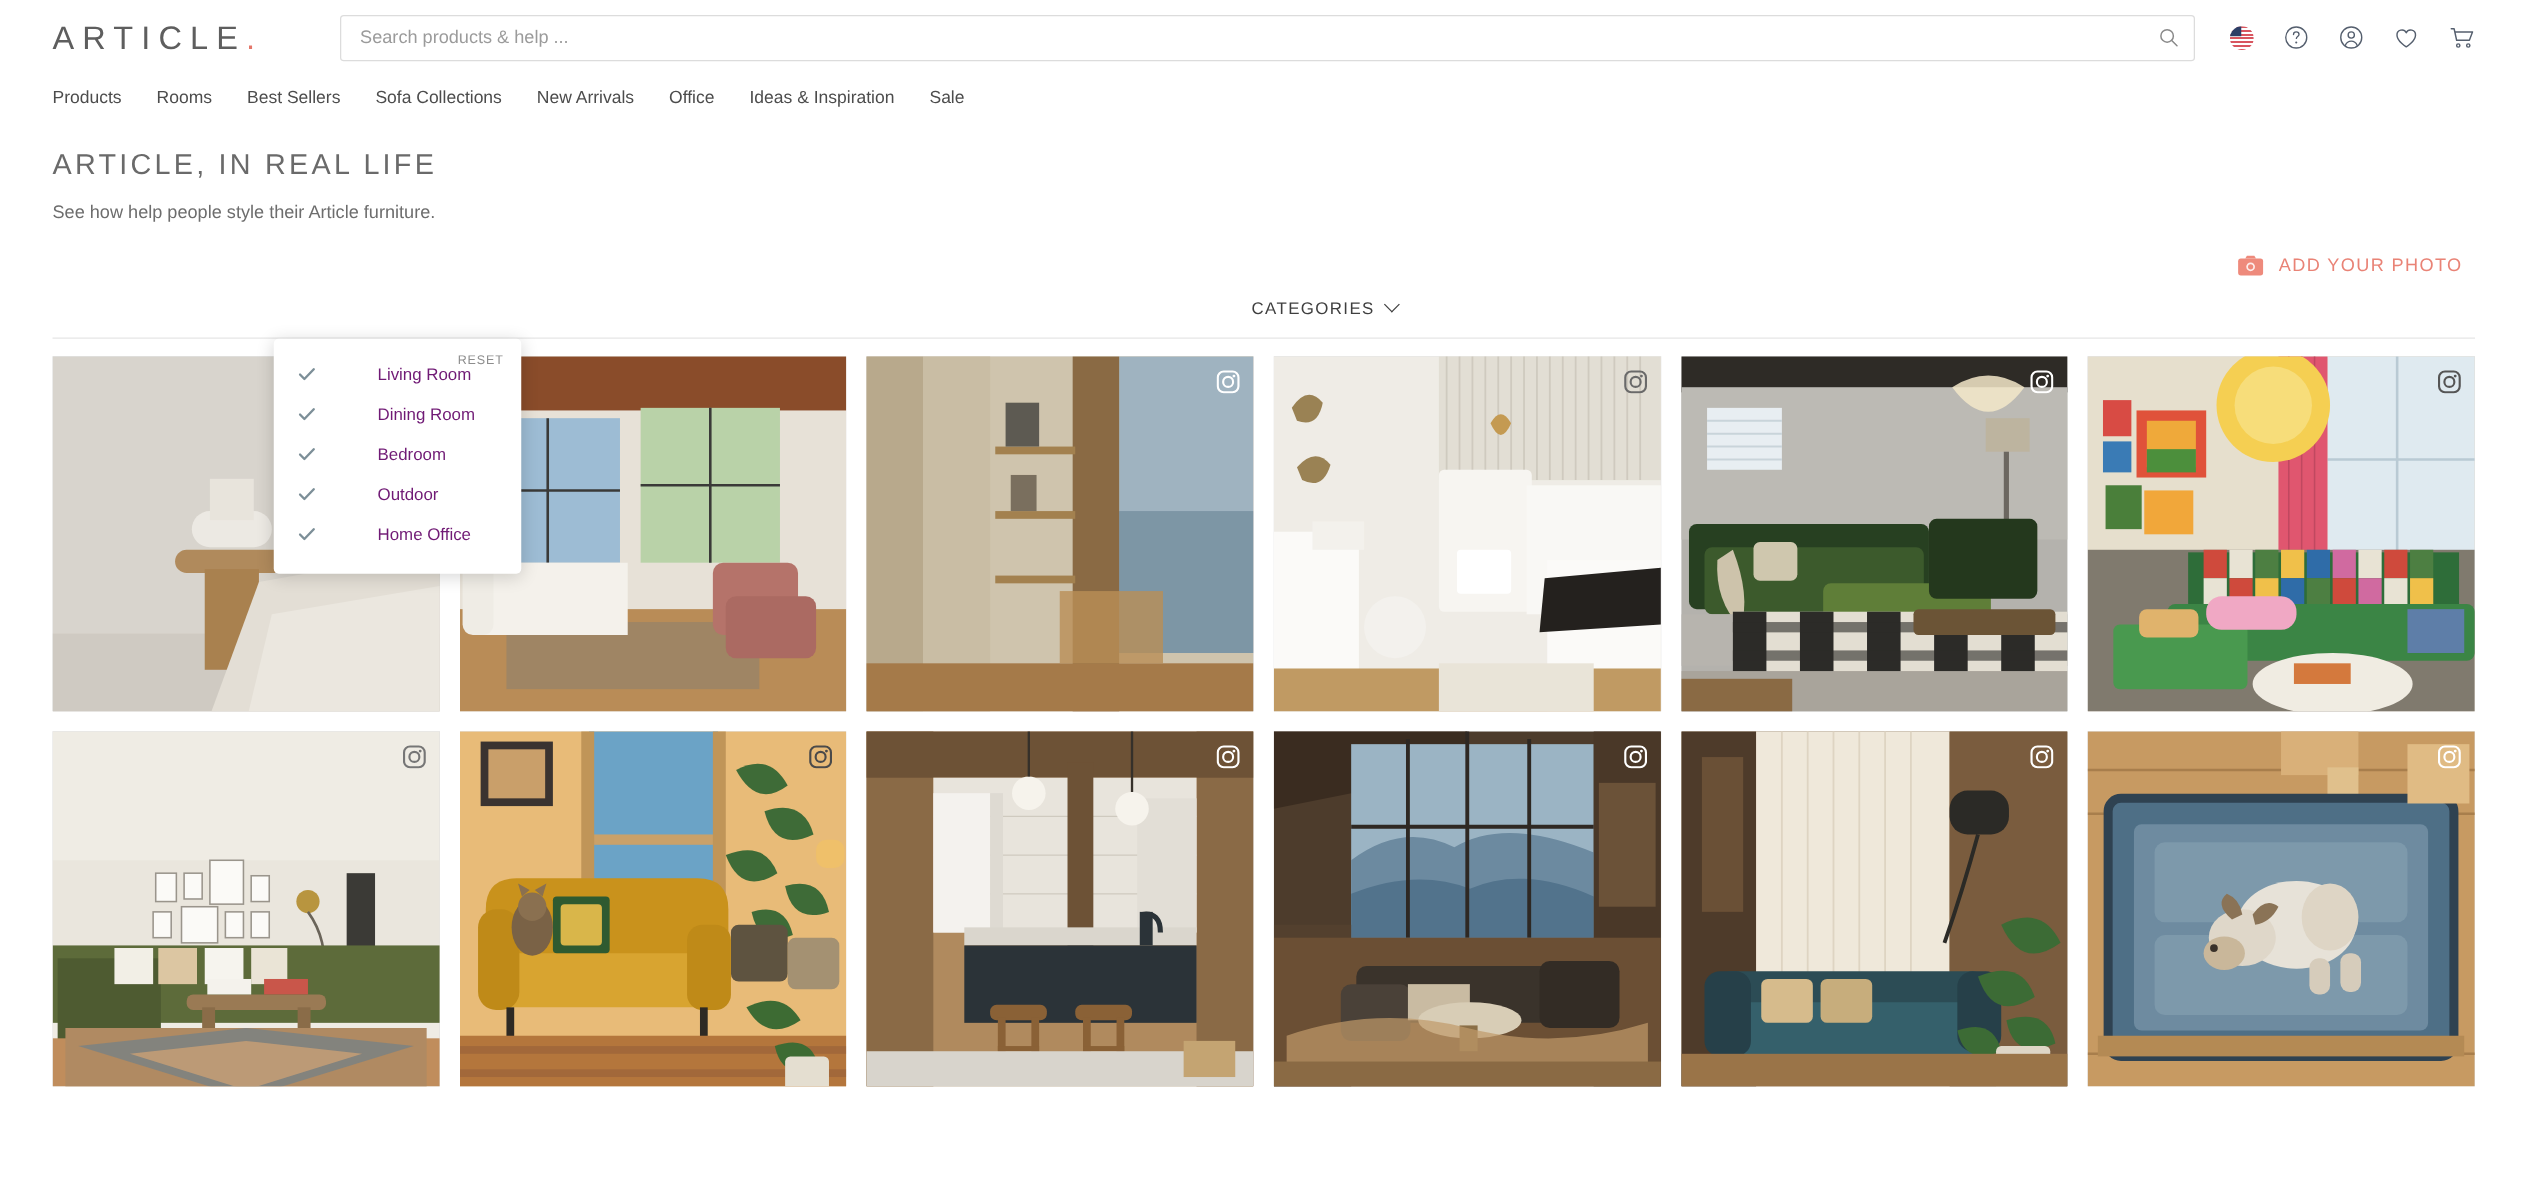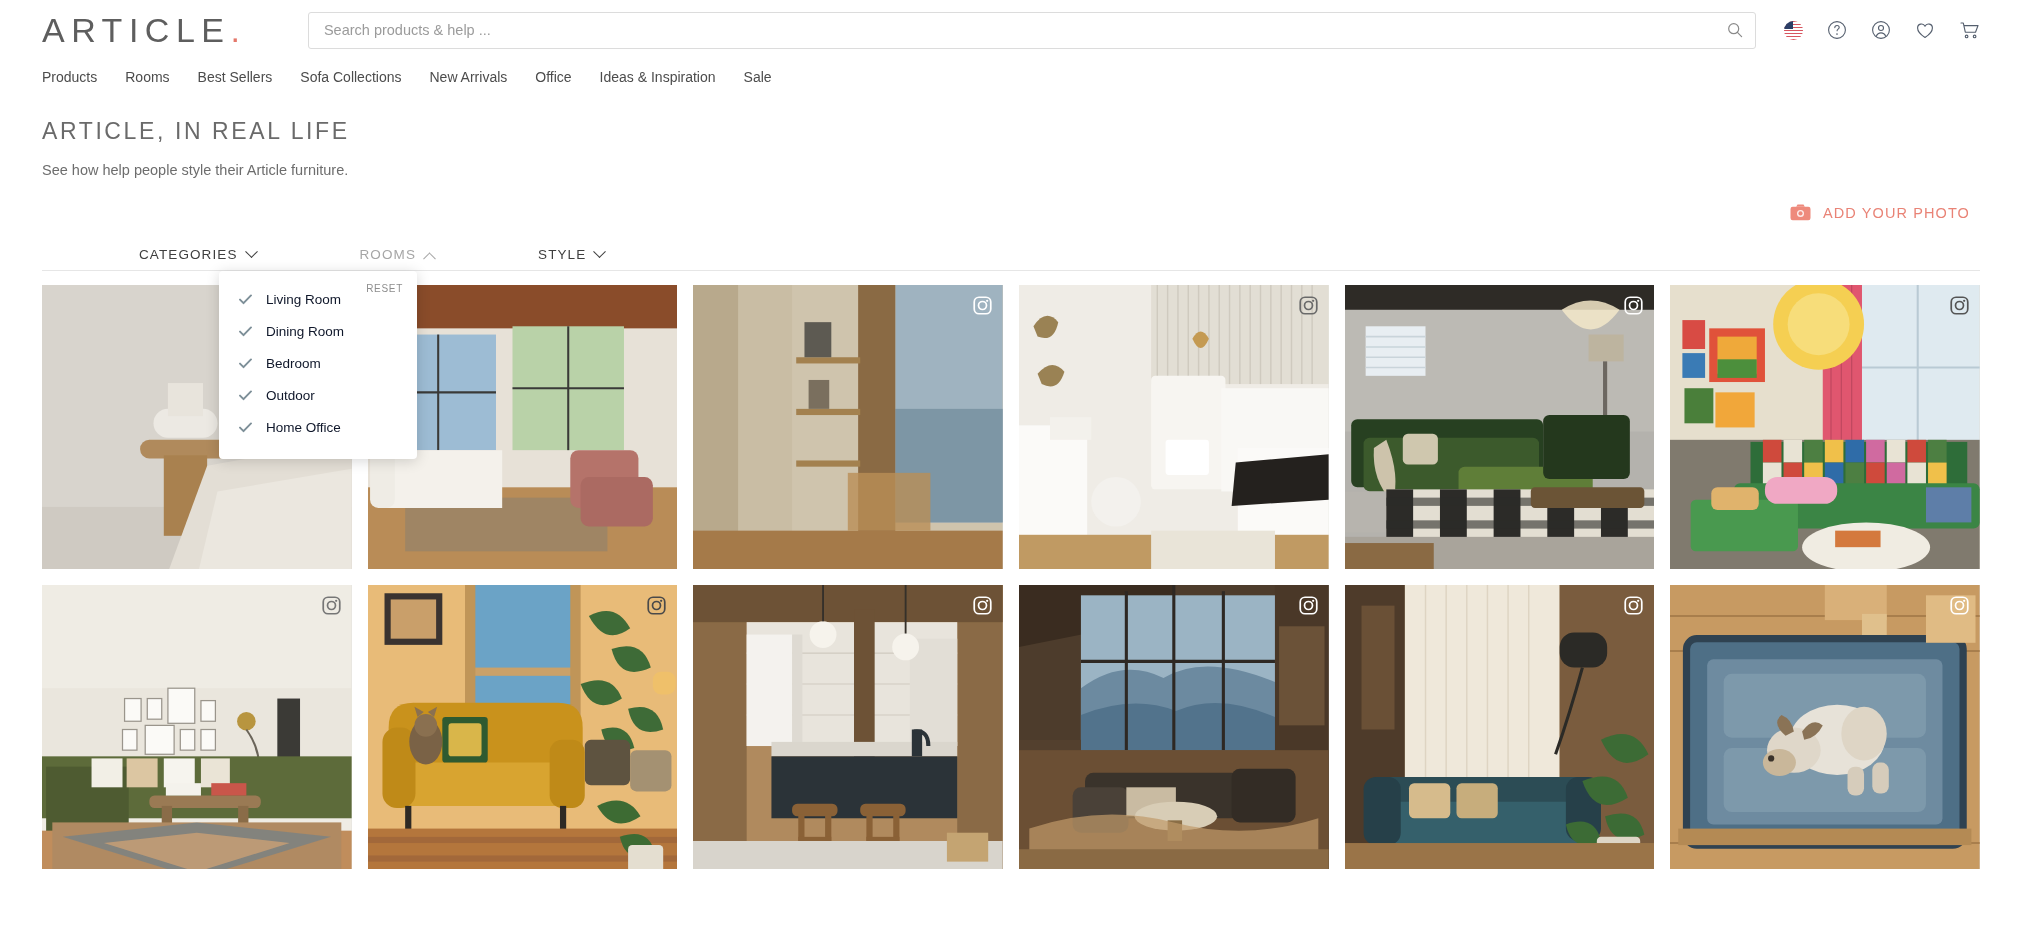--- a/index.html
+++ b/index.html
@@ -12,21 +12,21 @@
 
   
   .header {
     height: 60px;
     display: flex;
     align-items: center;
     padding: 0 42px 0 42px;
     background: #fff;
   }
   .logo {
-    font-size: 34px;
+    font-size: 26px;
     letter-spacing: 6.5px;
     color: #5e5e5e;
     font-weight: 400;
     white-space: nowrap;
     display: flex;
     align-items: baseline;
   }
   .logo-dot { color: #e4776a; letter-spacing: 0; }
 
   .search-wrap {
@@ -143,24 +143,25 @@
 
   
   .filter-area {
     margin-top: 18px;
     padding: 0 42px;
     position: relative;
   }
   .filter-bar {
     display: flex;
     align-items: center;
-    gap: 104px;
+    gap: 64px;
     height: 32px;
     padding-left: 97px;
     border-bottom: 1px solid #e6e6e6;
+    flex-direction: column;
   }
   .filter-btn {
     display: flex;
     align-items: center;
     gap: 9px;
     cursor: pointer;
     font-size: 13.5px;
     letter-spacing: 1.1px;
     color: #3f3f3f;
     text-transform: uppercase;
@@ -197,21 +198,21 @@
     text-transform: uppercase;
     cursor: pointer;
   }
   .dd-item {
     display: flex;
     align-items: center;
     gap: 14px;
     padding: 8.5px 0 8.5px 20px;
     cursor: pointer;
   }
-  .dd-label { font-size: 13.5px; color: #0f172a; }
+  .dd-label { font-size: 13.5px; color: #701a75; margin-left: 36px; }
   .dd-check {
     width: 13px; height: 13px;
     flex: none;
     display: flex; align-items: center; justify-content: center;
   }
 
   
   .grid {
     margin-top: 14px;
     padding: 0 42px;

